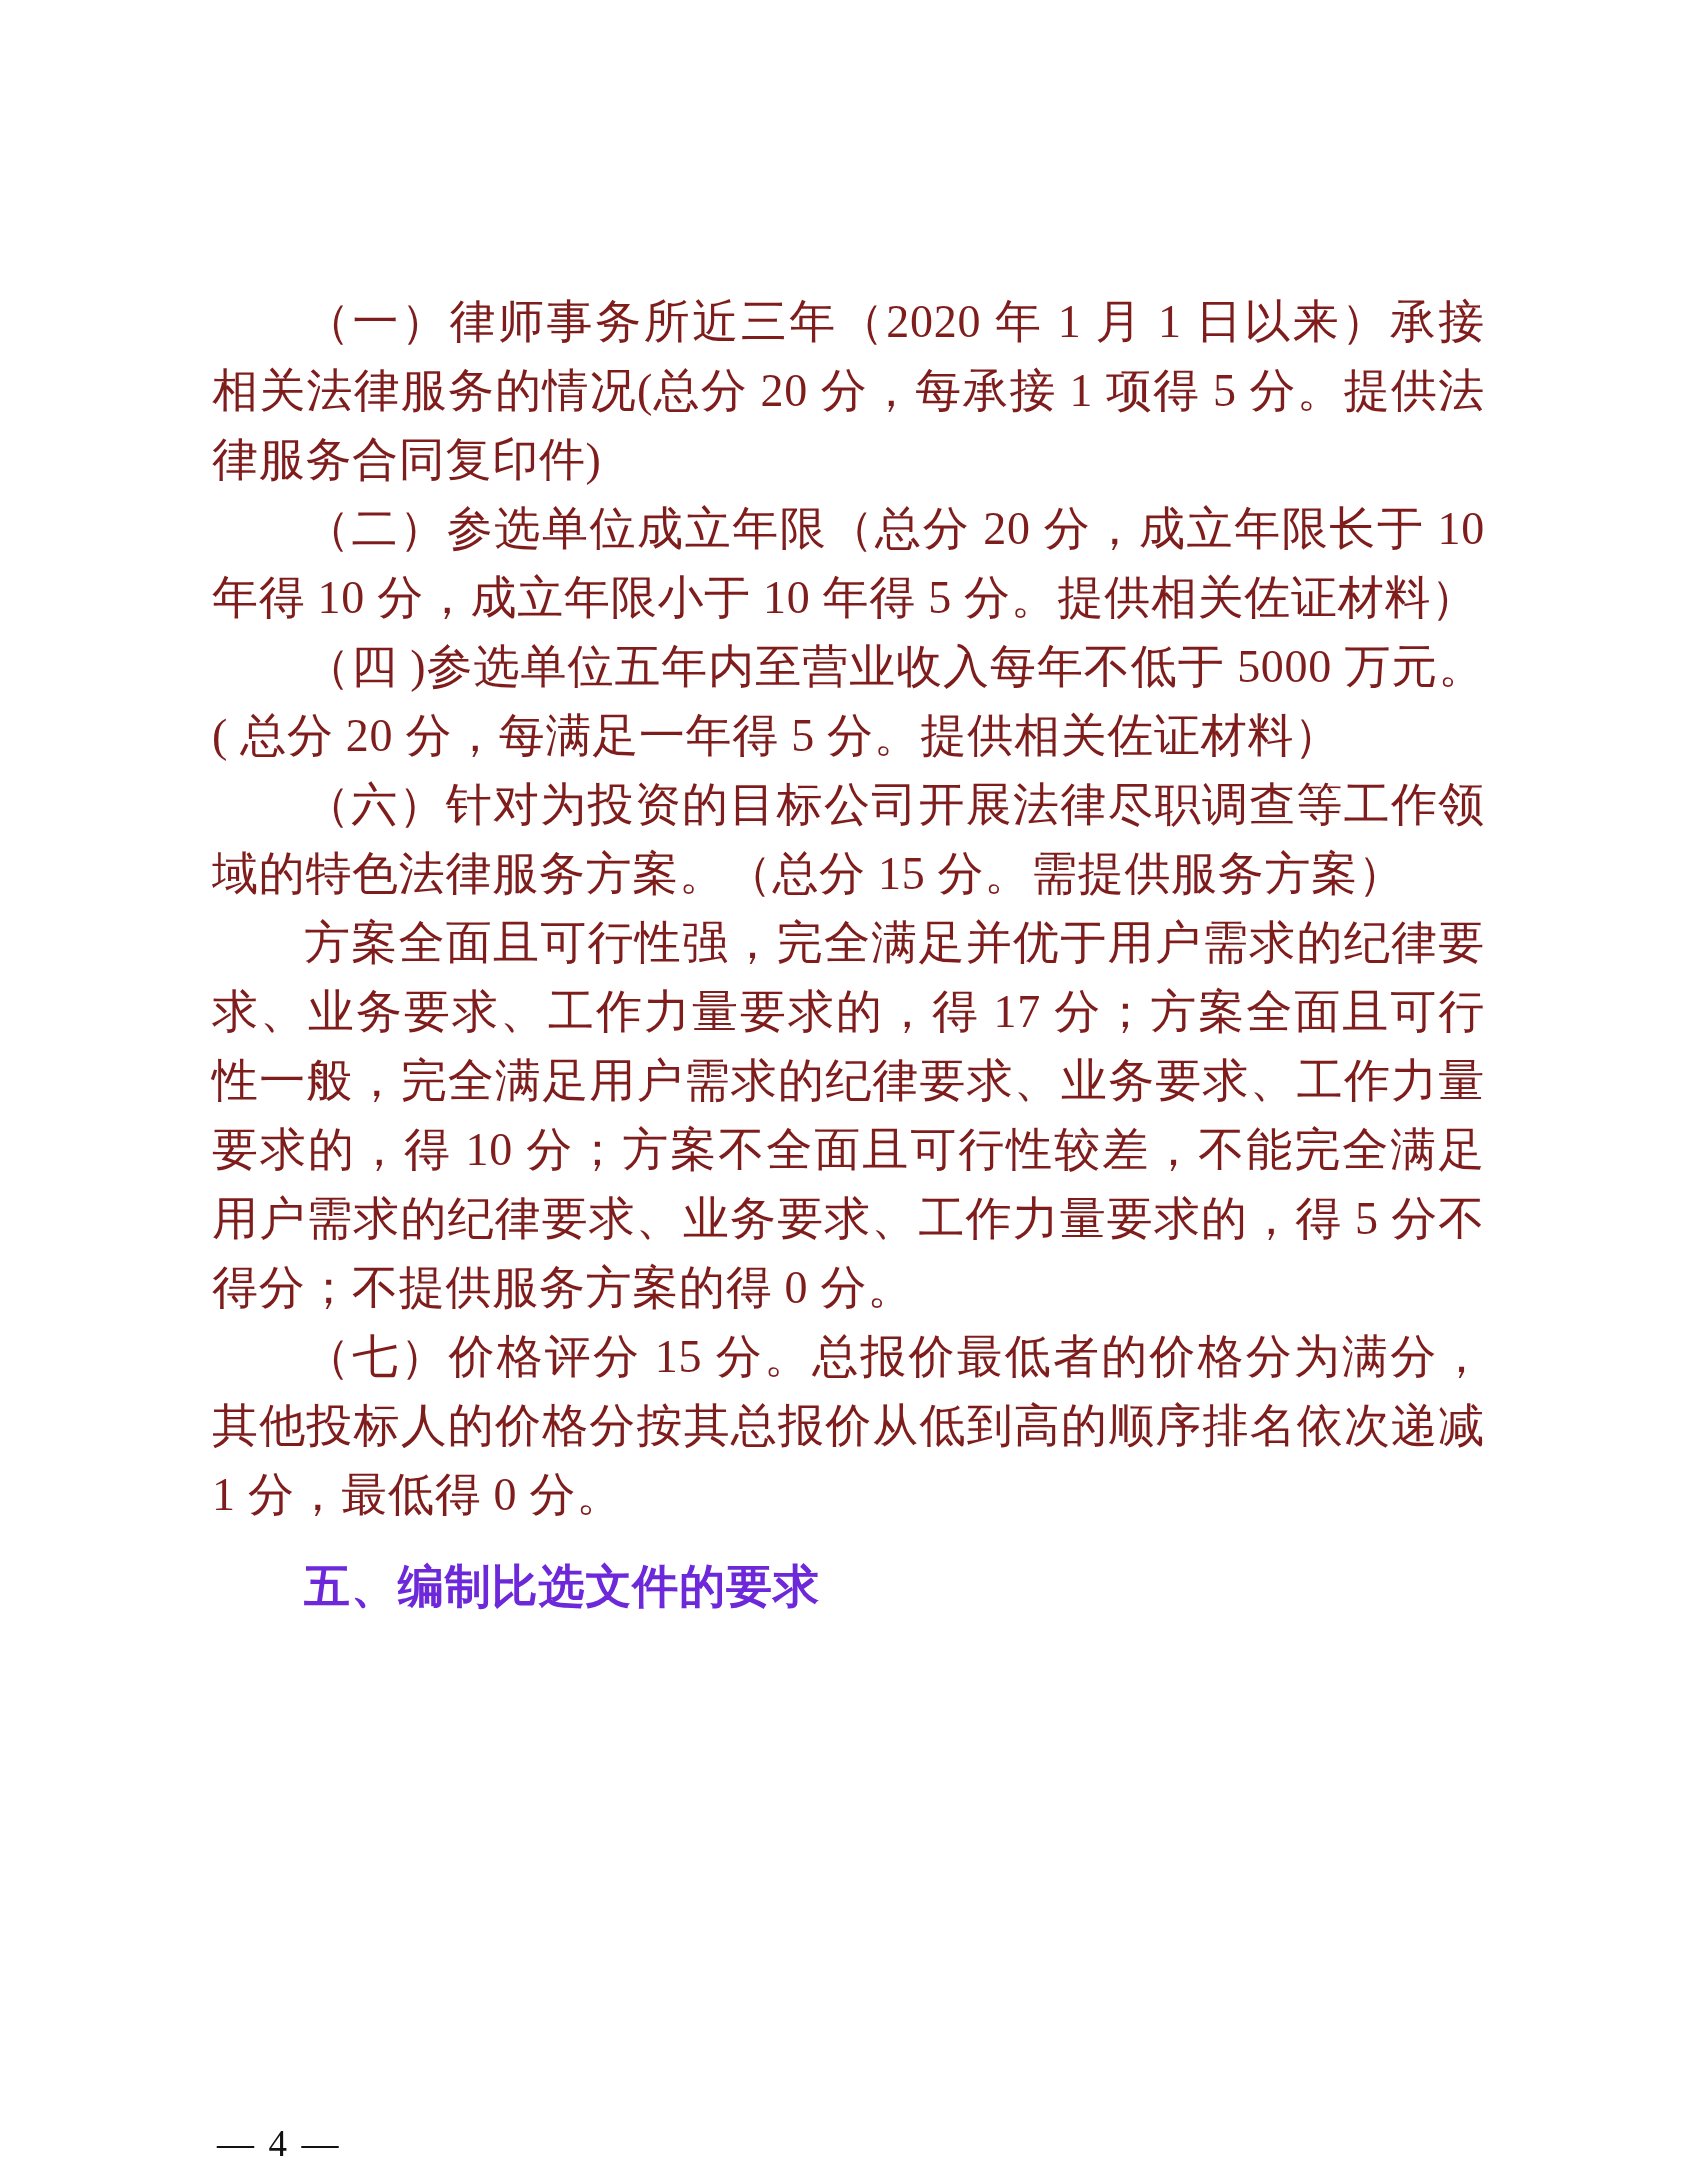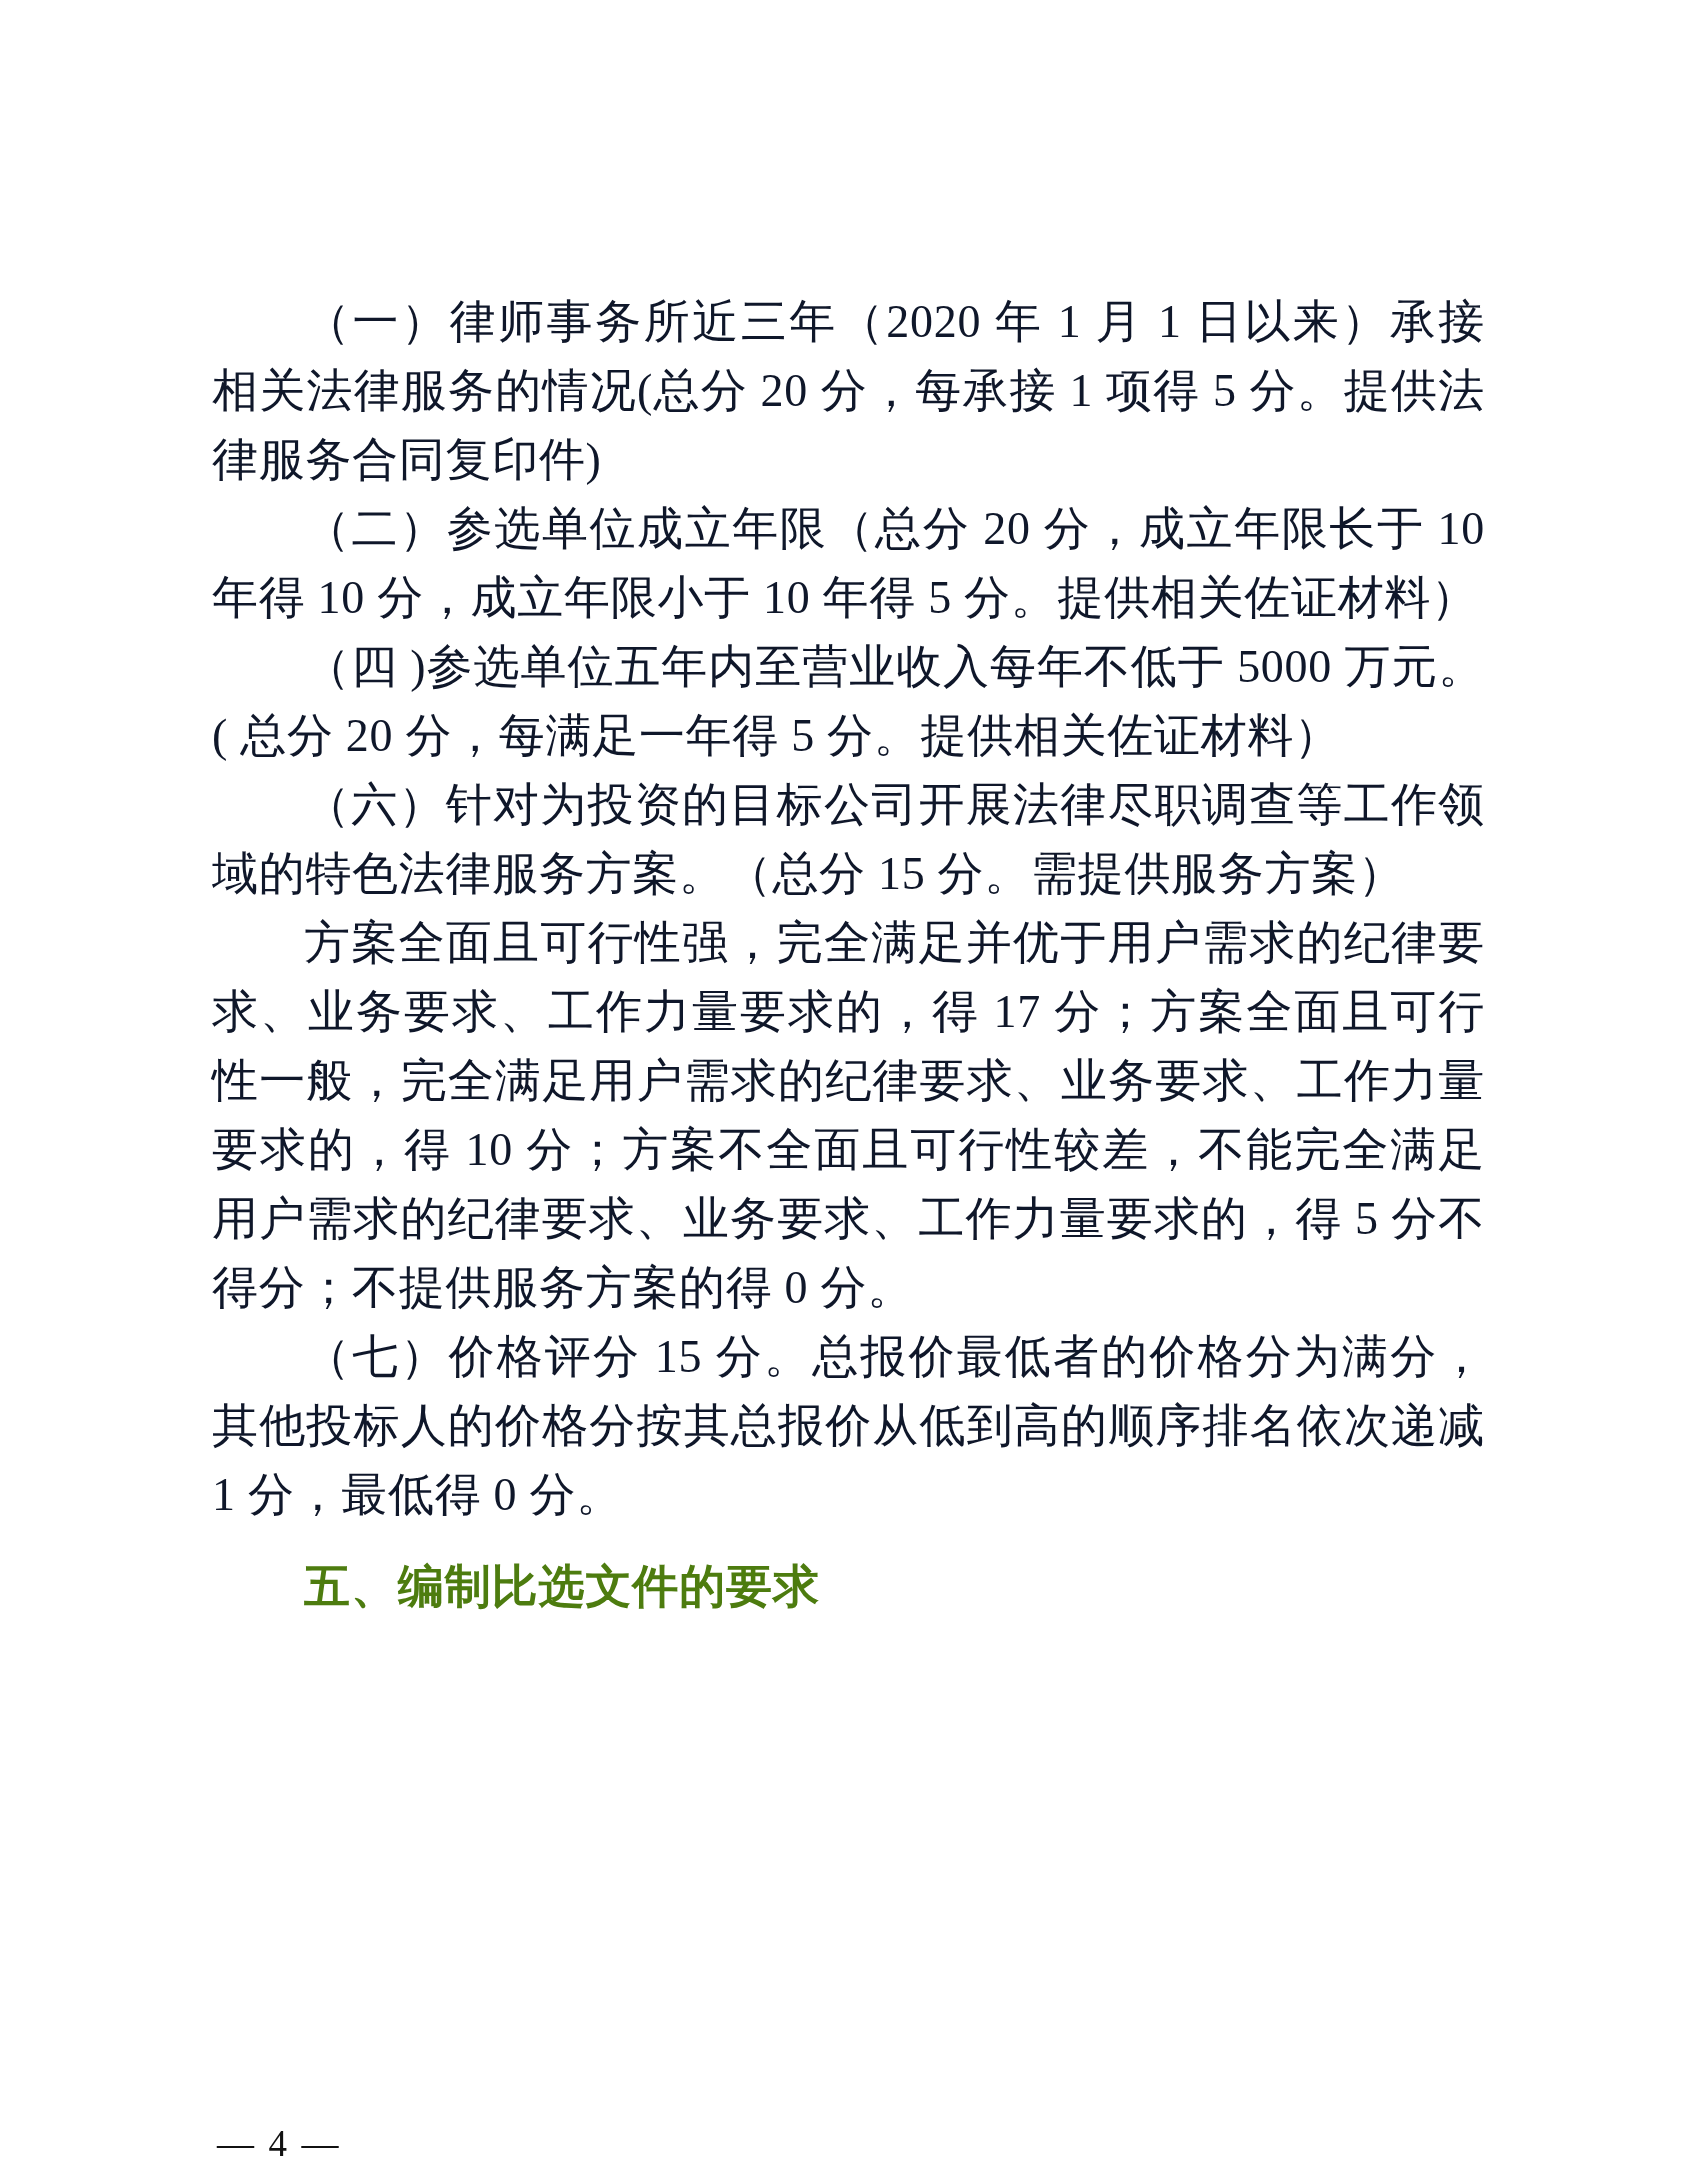--- a/index.html
+++ b/index.html
@@ -20,37 +20,37 @@
   .content {
     position: absolute;
     left: 212px;
     top: 287px;
     width: 1273px;
   }
   
   .para {
     font-size: 46px;
     line-height: 69px;
-    color: #0f172a;
+    color: #7f1d1d;
     text-align: justify;
     text-justify: inter-character;
     letter-spacing: 0.7px;
     margin: 0 0 0 0;
     text-indent: 92px;
     font-weight: 400;
     white-space: normal;
     word-break: break-all;
   }
   
   .heading {
     font-family: "Liberation Sans", "DejaVu Sans", sans-serif;
     font-size: 46px;
     line-height: 69px;
     font-weight: 700;
-    color: #4d7c0f;
+    color: #6d28d9;
     text-indent: 92px;
     letter-spacing: 0.9px;
     margin: 22.6px 0 0 0;
   }
   
   .footer {
     position: absolute;
     left: 217px;
     top: 2120px;
     font-size: 37px;

